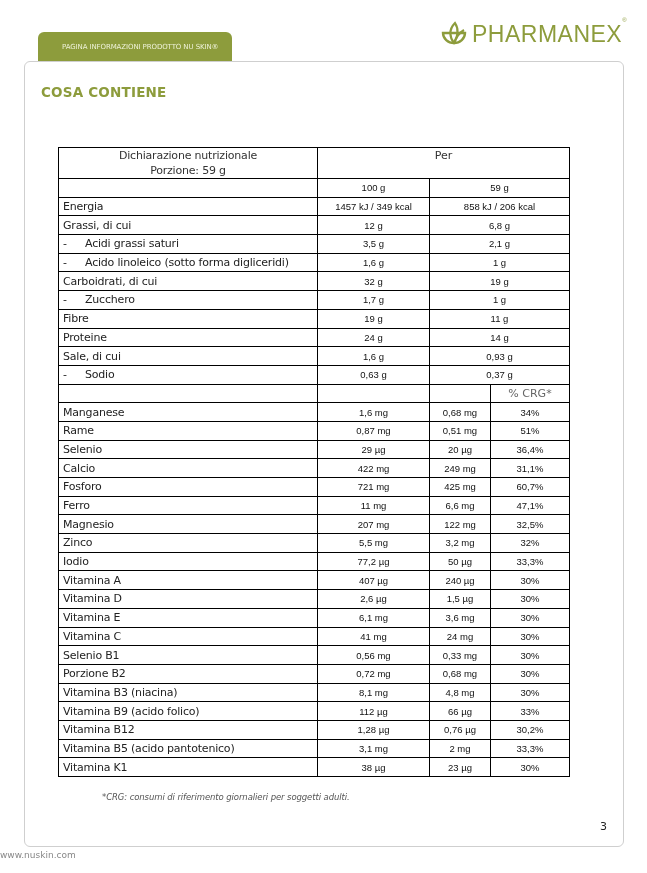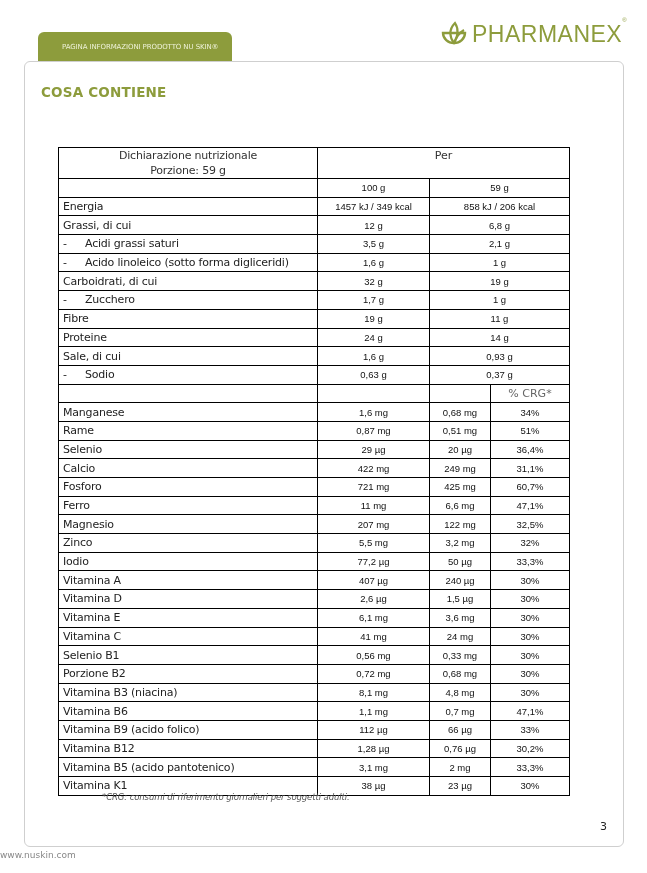--- a/index.html
+++ b/index.html
@@ -203,26 +203,20 @@
         <td class="num c3">0,68 mg</td>
         <td class="num c4">30%</td>
       </tr>
       <tr>
         <td class="lbl">Vitamina B3 (niacina)</td>
         <td class="num c2">8,1 mg</td>
         <td class="num c3">4,8 mg</td>
         <td class="num c4">30%</td>
       </tr>
       <tr>
-        <td class="lbl">Vitamina B6</td>
-        <td class="num c2">1,1 mg</td>
-        <td class="num c3">0,7 mg</td>
-        <td class="num c4">47,1%</td>
-      </tr>
-      <tr>
         <td class="lbl">Vitamina B9 (acido folico)</td>
         <td class="num c2">112 µg</td>
         <td class="num c3">66 µg</td>
         <td class="num c4">33%</td>
       </tr>
       <tr>
         <td class="lbl">Vitamina B12</td>
         <td class="num c2">1,28 µg</td>
         <td class="num c3">0,76 µg</td>
         <td class="num c4">30,2%</td>

